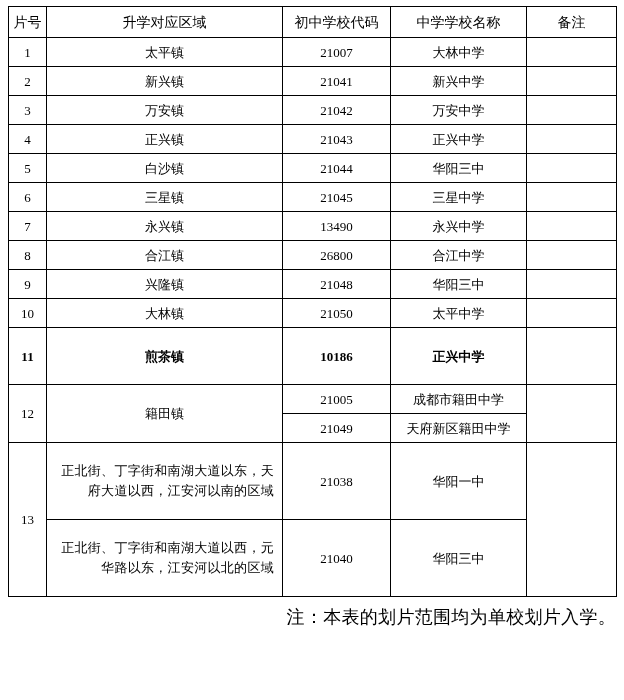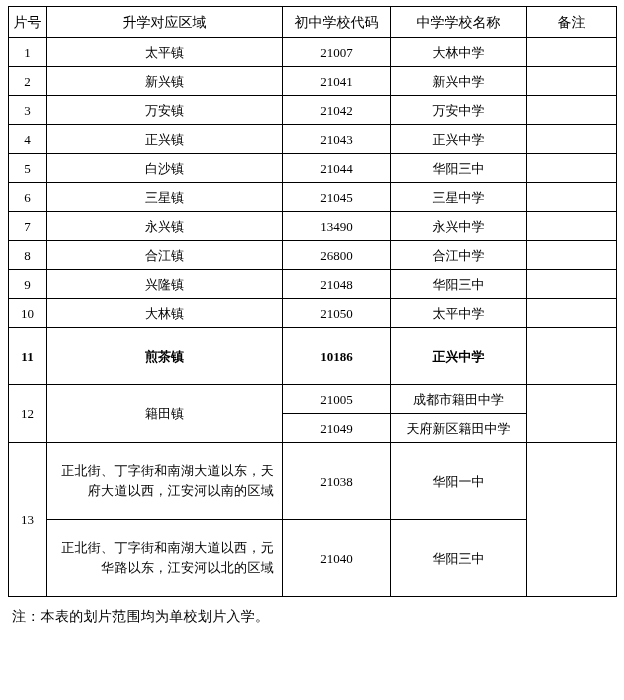--- a/index.html
+++ b/index.html
@@ -63,24 +63,25 @@
   td.area-cell.multiline {
     text-align: right;
     padding: 4px 8px;
     line-height: 20px;
     letter-spacing: 0.3px;
   }
   tr.tall td { height: 56px; font-weight: bold; }
   tr.xtall td { height: 68px; }
 
   .footnote {
-    font-size: 14px;
+    font-size: 18px;
     line-height: 20px;
-    margin: 10px 0 0 4px;
+    margin: 10px 0 0 16px;
     letter-spacing: 0.3px;
+    text-align: right;
   }
 </style>
 </head>
 <body>
 
 <div class="page">
 
 
   <table class="school-table">
     <colgroup>

